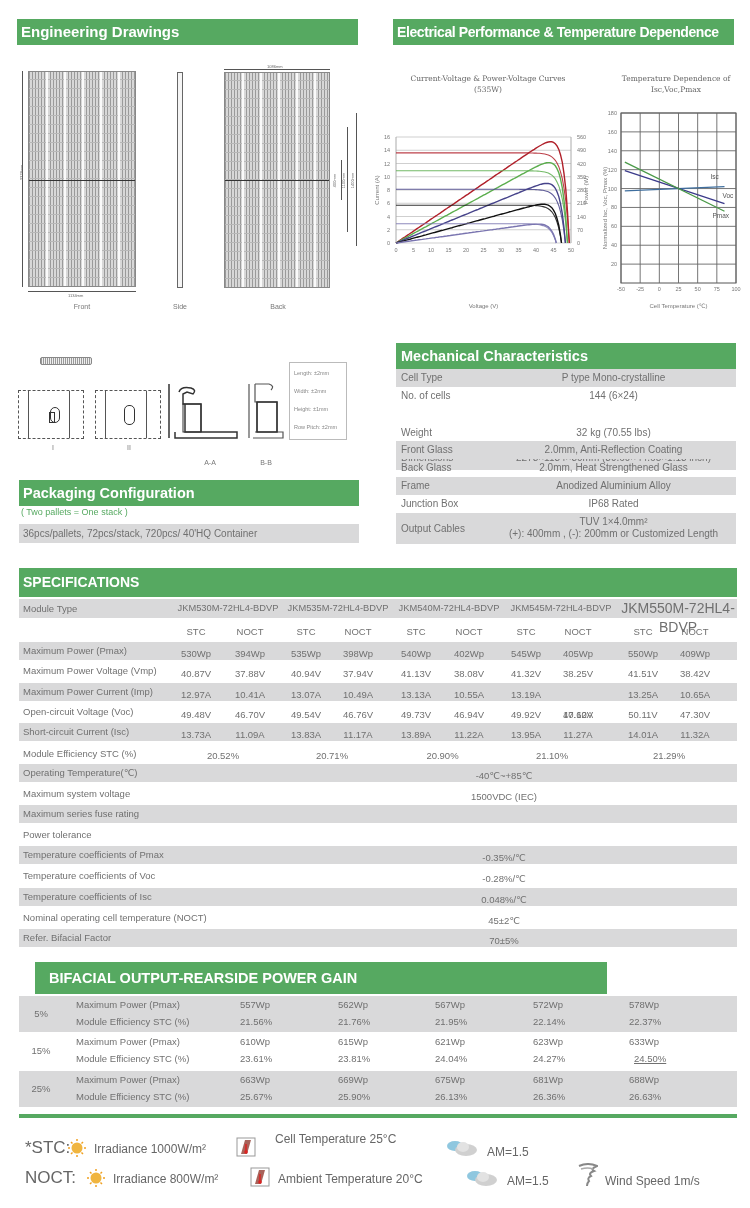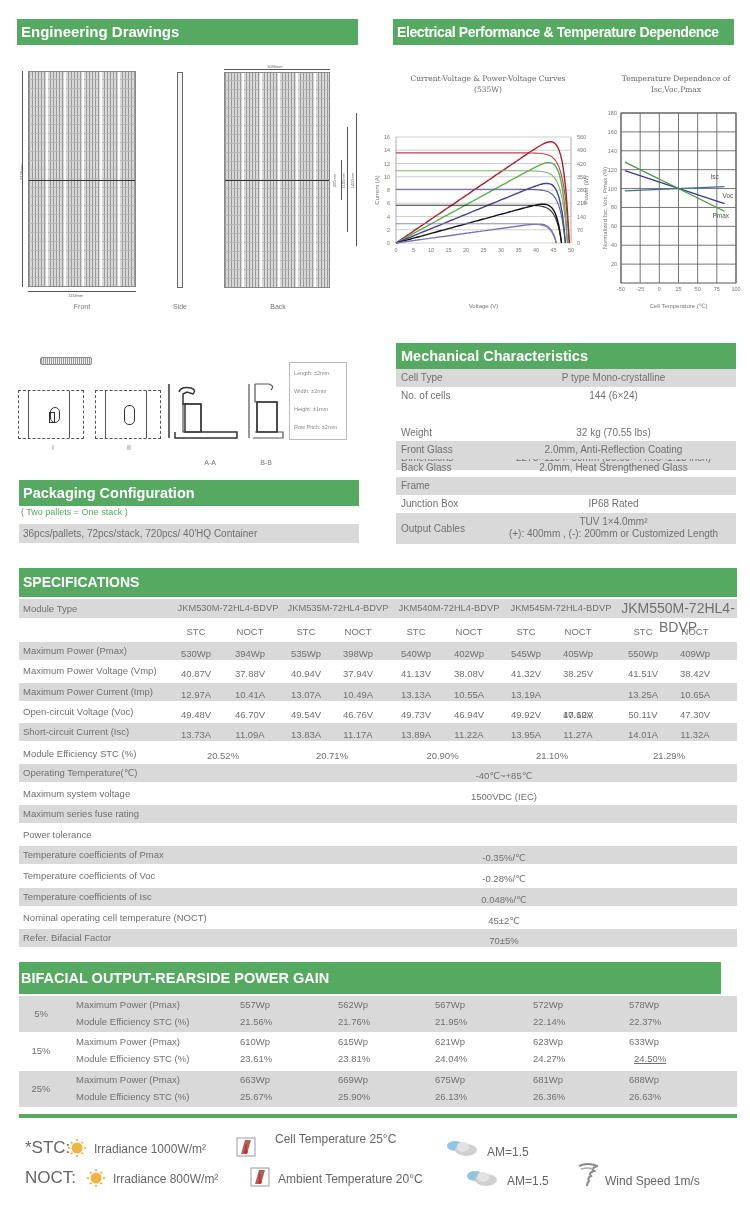--- a/index.html
+++ b/index.html
@@ -260,20 +260,21 @@
     <div class="mech-row g" style="top:441px;height:18px;">
       <span class="lbl">Front Glass</span>
       <span class="val">2.0mm, Anti-Reflection Coating</span>
     </div>
     <div class="mech-row" style="top:459px;height:18px;">
       <span class="lbl">Back Glass</span>
       <span class="val">2.0mm, Heat Strengthened Glass</span>
     </div>
     <div class="mech-row g" style="top:477px;height:18px;">
       <span class="lbl">Frame</span>
+      <span class="val">Anodized Aluminium Alloy</span>
     </div>
     <div class="mech-row" style="top:495px;height:18px;">
       <span class="lbl">Junction Box</span>
       <span class="val">IP68 Rated</span>
     </div>
     <div class="mech-row g" style="top:513px;height:31px;">
       <span class="lbl" style="line-height: 31px;">Output Cables</span>
       <div class="val" style="line-height:12px;top:3px;">
         <div>TUV  1×4.0mm²</div>
         <div>(+): 400mm , (-): 200mm or Customized Length</div>
@@ -407,21 +408,21 @@
     <div class="spec-row" style="top:909px;height:20px;">
       <span class="lbl">Nominal operating cell temperature  (NOCT)</span>
       <span class="full" style="top:3px;">45±2℃</span>
     </div>
     <div class="spec-row g" style="top:929px;height:18px;">
       <span class="lbl">Refer. Bifacial Factor</span>
       <span class="full" style="top:3px;">70±5%</span>
     </div>
   </div>
 
-<div class="abs green-bar" style="left:19px; top:962px; width:702px; height:32px; font-size:14.5px; line-height:32px; padding-left:2px;">
+<div class="abs green-bar" style="left:35px; top:962px; width:572px; height:32px; font-size:14.5px; line-height:32px; padding-left:14px;">
   <span>BIFACIAL OUTPUT-REARSIDE POWER GAIN</span>
 </div>
 <div id="bif-rows">
     <div class="bif-block g" style="top:996px;height:36px;">
       <span class="pct">5%</span>
       <span class="l1" style="left:57px;">Maximum Power (Pmax)</span>
       <span class="l2" style="left:57px;">Module Efficiency STC (%)</span>
       <span class="v1" style="left:221px;">557Wp</span>
       <span class="v2" style="left:221px;">21.56%</span>
       <span class="v1" style="left:319px;">562Wp</span>

